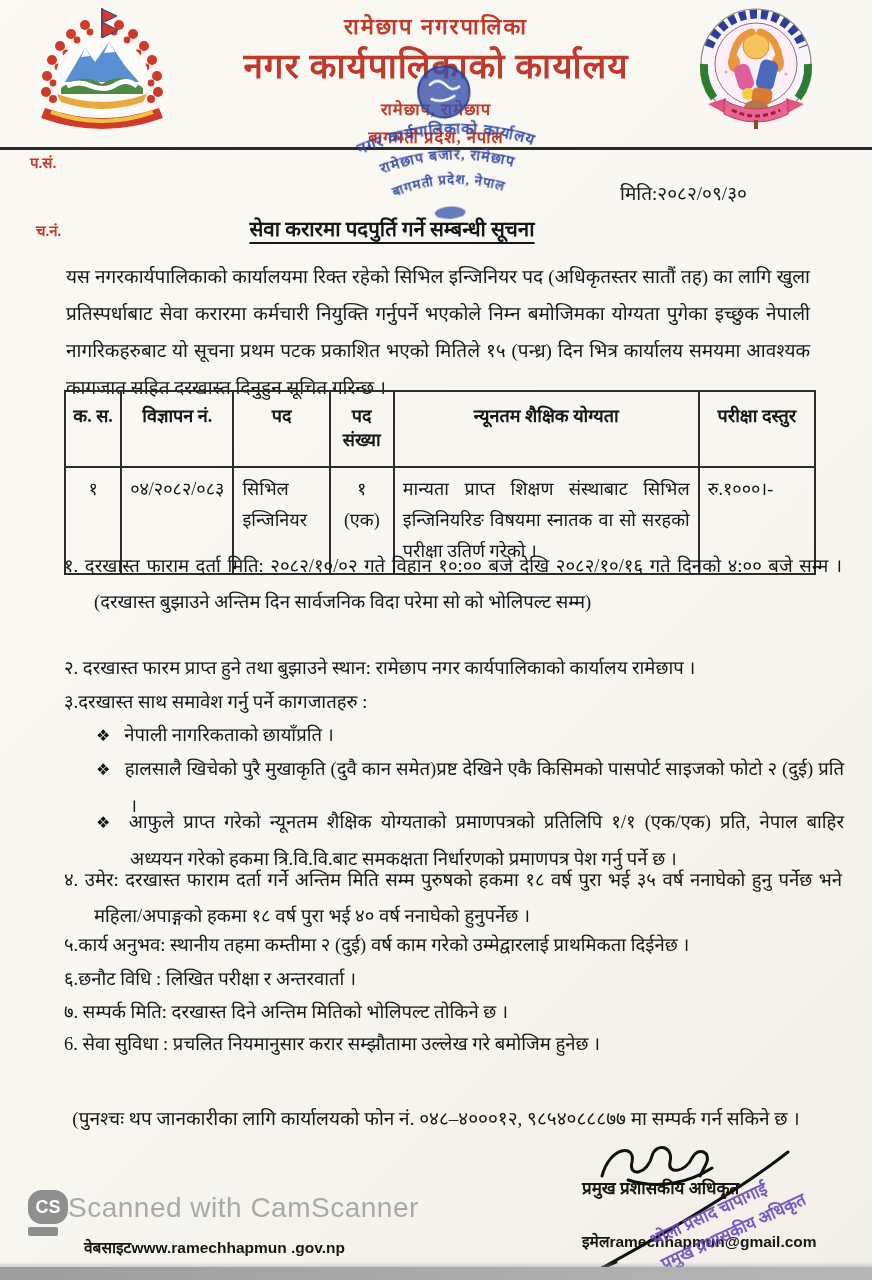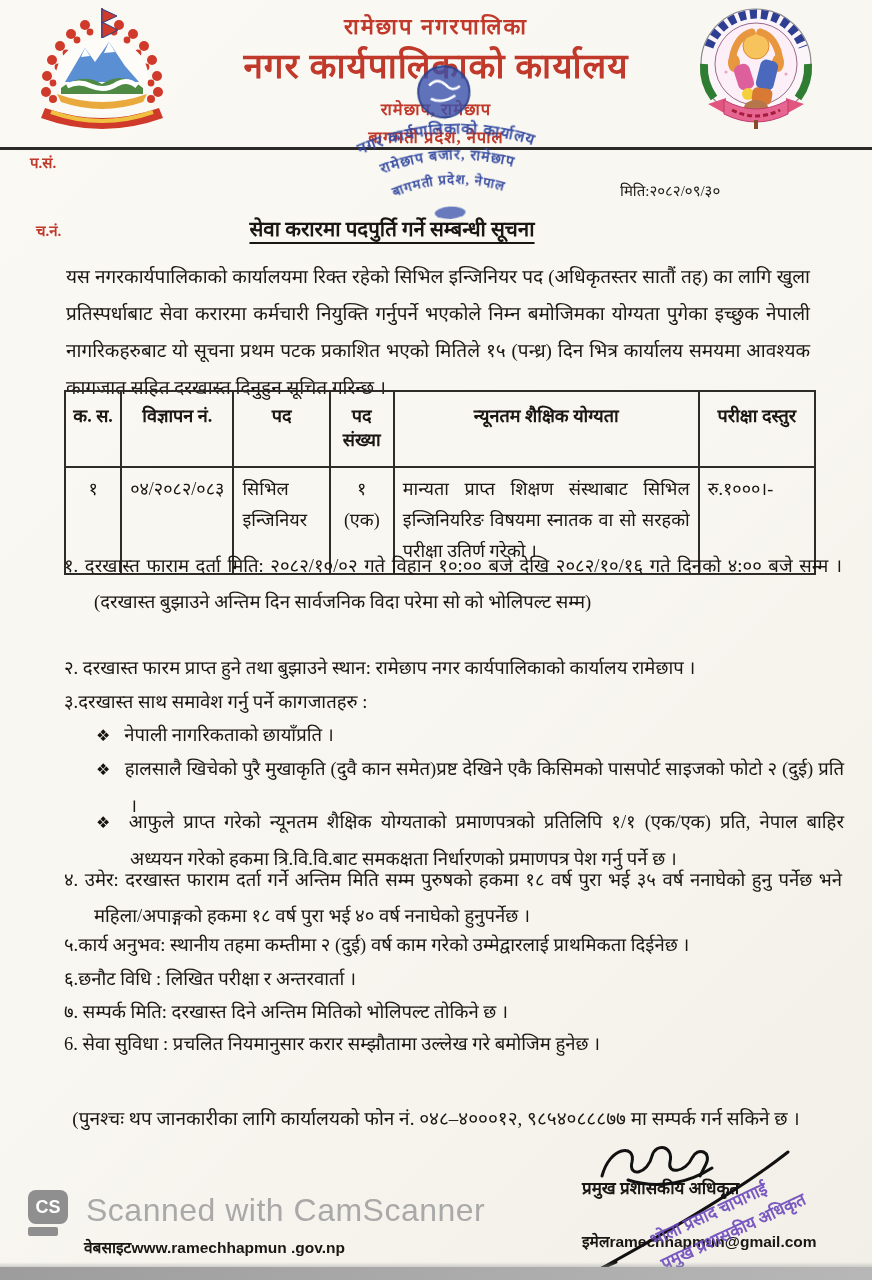--- a/index.html
+++ b/index.html
@@ -17,21 +17,21 @@
   .hc-t1 { font-size:22px; font-weight:700; letter-spacing:2px; }
   .hc-t2 { font-size:35px; font-weight:700; margin-top:1px; letter-spacing:1px; }
   .hc-t3 { font-size:16.5px; font-weight:700; margin-top:9px; letter-spacing:1px; }
   .hc-t4 { font-size:16.5px; font-weight:700; margin-top:5px; letter-spacing:1px; }
   .stamp { position:absolute; left:346px; top:64px; width:205px; height:156px;
            transform:rotate(-3deg); opacity:.95; z-index:6; filter:blur(.3px); }
   .rule { position:absolute; left:0; top:147px; width:872px; height:3px; background:#2c2a28; z-index:1; }
   
   .ref-ps  { position:absolute; left:30px; top:152px; font-size:15px; font-weight:700; color:#c0392b; }
   .ref-chn { position:absolute; left:36px; top:180px; font-size:15px; font-weight:700; color:#c0392b;margin-top:40px; }
-  .ref-date{ position:absolute; left:620px; top:180px; font-size:15px; color:#1c1a17; }
+  .ref-date{ position:absolute; left:620px; top:180px; font-size:19px; color:#1c1a17; }
   
   .title { position:absolute; left:0; top:214px; width:784px; text-align:center;
            font-size:20.5px; font-weight:700; }
   .title span { text-decoration:underline; text-underline-offset:6px; text-decoration-thickness:1.6px; }
   .intro { position:absolute; left:66px; top:258px; width:744px;
            font-size:19px; line-height:37px; text-align:justify; }
   
   .notice-table { position:absolute; left:64px; top:390px; width:752px;
                   border-collapse:collapse; table-layout:fixed; }
   .notice-table th, .notice-table td { border:2px solid #2e2c29; vertical-align:top; }
@@ -53,24 +53,24 @@
   .sig-scrawl { position:absolute; left:540px; top:1118px; z-index:4; }
   .sig-stamp { position:absolute; left:646px; top:1230px; transform:rotate(-25deg);
                transform-origin:0 0; color:#6d49bd; font-weight:700; font-size:17px;
                line-height:26px; white-space:nowrap; z-index:5; opacity:.9; }
   .email-line { position:absolute; left:582px; top:1230px; font-size:15.5px; font-weight:700; z-index:3;
                 font-family:"Liberation Sans","DejaVu Sans",sans-serif; }
   .email-line .lbl { font-family:"Liberation Serif","DejaVu Serif",serif; }
   .site-line { position:absolute; left:84px; top:1236px; font-size:15.5px; font-weight:700;
                font-family:"Liberation Sans","DejaVu Sans",sans-serif; z-index:3; }
   .site-line .lbl { font-family:"Liberation Serif","DejaVu Serif",serif; }
-  .watermark-text { position:absolute; left:86px; top:1192px; font-size:32px; color:#a9a9a9;
+  .watermark-text { position:absolute; left:68px; top:1192px; font-size:28px; color:#a9a9a9;
                     font-family:"Liberation Sans","DejaVu Sans",sans-serif; letter-spacing:.5px; z-index:2; }
   .cs-badge { position:absolute; left:28px; top:1190px; width:44px; height:50px; z-index:2; }
-  .cs-box { width:40px; height:34px; background:#8f8f8f; border-radius:8px; color:#fff;
+  .cs-box { width:40px; height:34px; background:#8f8f8f; border-radius:14px; color:#fff;
             font-family:"Liberation Sans","DejaVu Sans",sans-serif; font-weight:700; font-size:18px;
             display:flex; align-items:center; justify-content:center; }
   .cs-tray { width:30px; height:9px; background:#8f8f8f; border-radius:2px; margin-top:3px; }
   .scan-bottom { position:absolute; left:0; bottom:0; width:872px; height:13px;
                  background:linear-gradient(to right,#9d9d9d,#b7b7b7); z-index:7; }
   .scan-bottom-fade { position:absolute; left:0; bottom:13px; width:872px; height:5px;
                       background:linear-gradient(to bottom,rgba(160,160,160,0),rgba(160,160,160,.45)); z-index:7; }
 </style>
 </head>
 <body>

